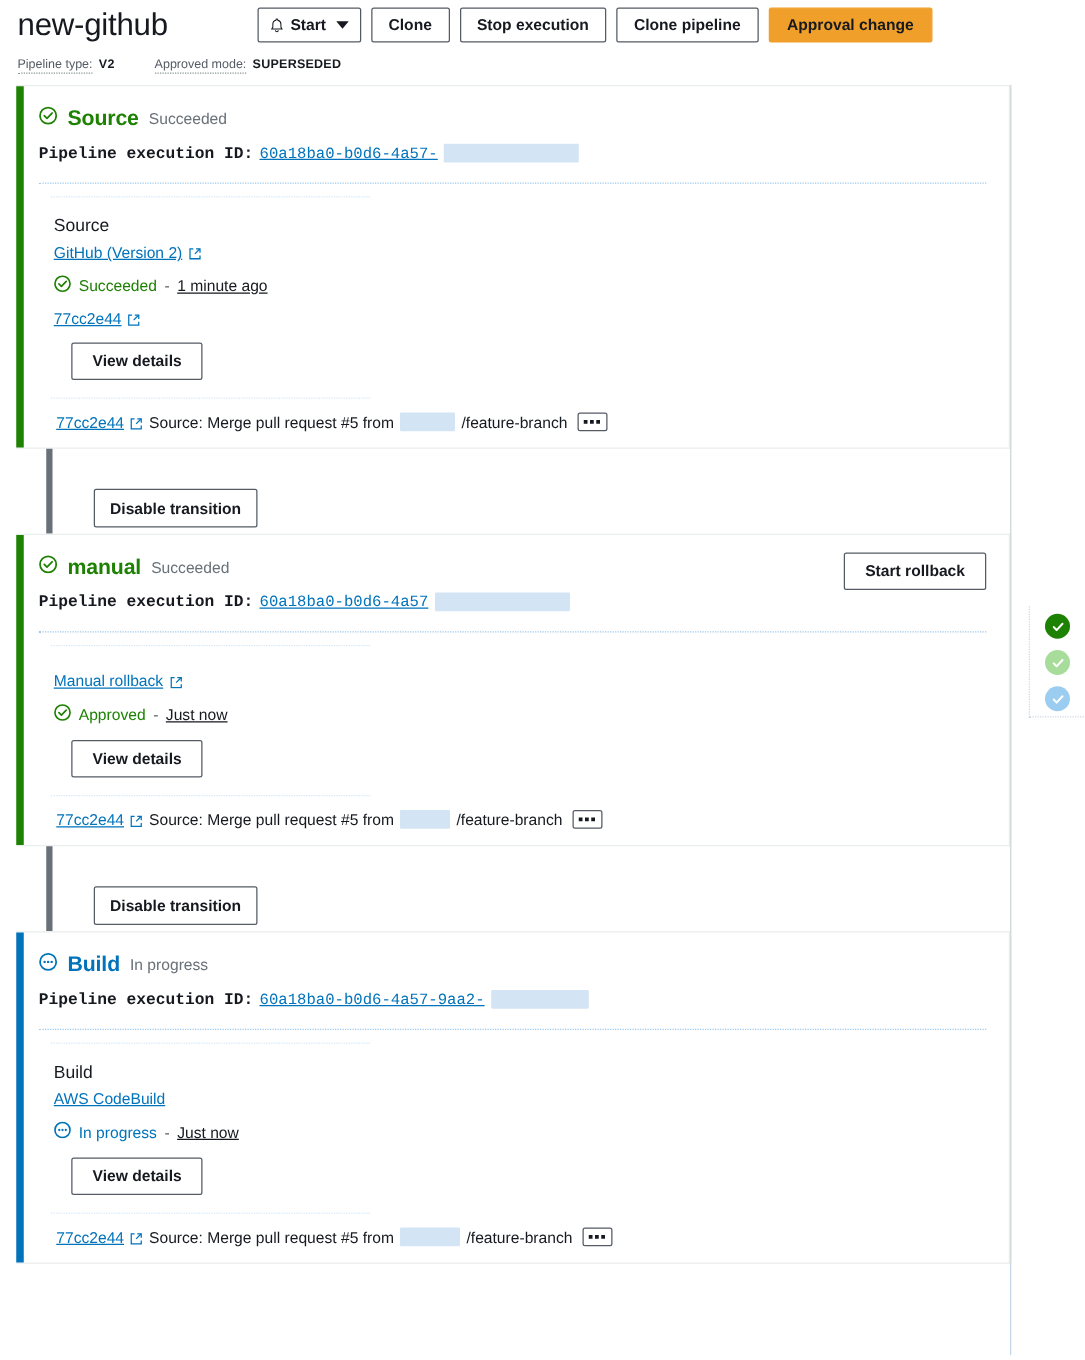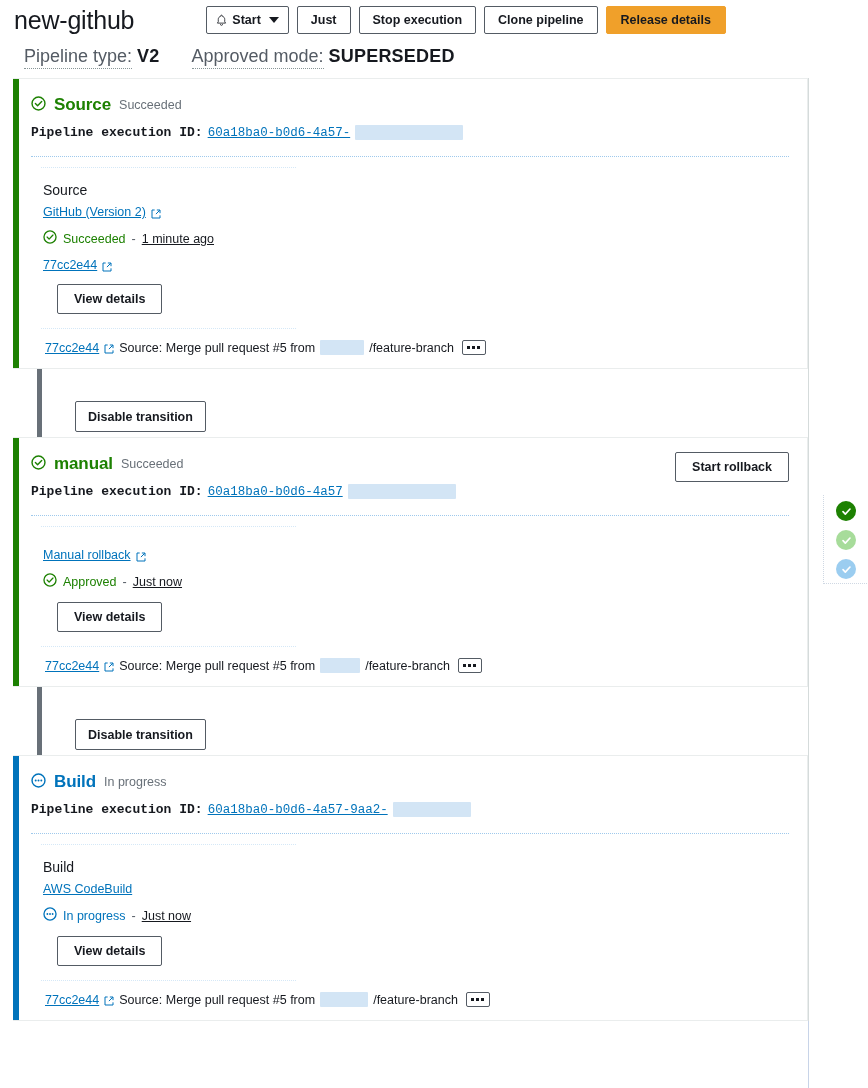--- a/index.html
+++ b/index.html
@@ -44,22 +44,22 @@
   .caret {
     width: 0; height: 0; margin-left: 3px;
     border-left: 5px solid transparent;
     border-right: 5px solid transparent;
     border-top: 6px solid #16191f;
   }
 
   
   .meta {
     display: flex; align-items: baseline; gap: 5px;
-    padding: 10px 0 0 24px;
-    font-size: 18px;
+    padding: 10px 0 0 14px;
+    font-size: 10px;
   }
   .meta-label {
     color: #545b64; border-bottom: 1px dotted #879596;
     padding-bottom: 1px;
   }
   .meta-value { font-weight: 700; color: #16191f; letter-spacing: 0.2px; }
   .meta-gap { width: 22px; }
 
   
   .body-area {
@@ -224,24 +224,24 @@
         <span class="bell">
           <svg viewBox="0 0 16 18" width="11" height="13">
             <path d="M8 1.2a1.1 1.1 0 0 1 1.1 1.1v.5c2.1.5 3.6 2.3 3.6 4.5v3.4l1.2 2.1H2.1l1.2-2.1V7.3c0-2.2 1.5-4 3.6-4.5v-.5A1.1 1.1 0 0 1 8 1.2z" fill="none" stroke="#16191f" stroke-width="1.2"></path>
             <path d="M6.4 14.4a1.6 1.6 0 0 0 3.2 0" fill="none" stroke="#16191f" stroke-width="1.2"></path>
           </svg>
         </span>
         <span>Start</span>
         <span class="caret"></span>
       </button>
 
-      <button class="btn">Just</button>
+      <button class="btn">Clone</button>
       <button class="btn">Stop execution</button>
       <button class="btn">Clone pipeline</button>
-      <button class="btn btn-primary">Release details</button>
+      <button class="btn btn-primary">Approval change</button>
     </div>
   </div>
 
   <div class="meta">
     <span class="meta-label">Pipeline type:</span>
     <span class="meta-value">V2</span>
     <span class="meta-gap"></span>
     <span class="meta-label">Approved mode:</span>
     <span class="meta-value">SUPERSEDED</span>
   </div>

